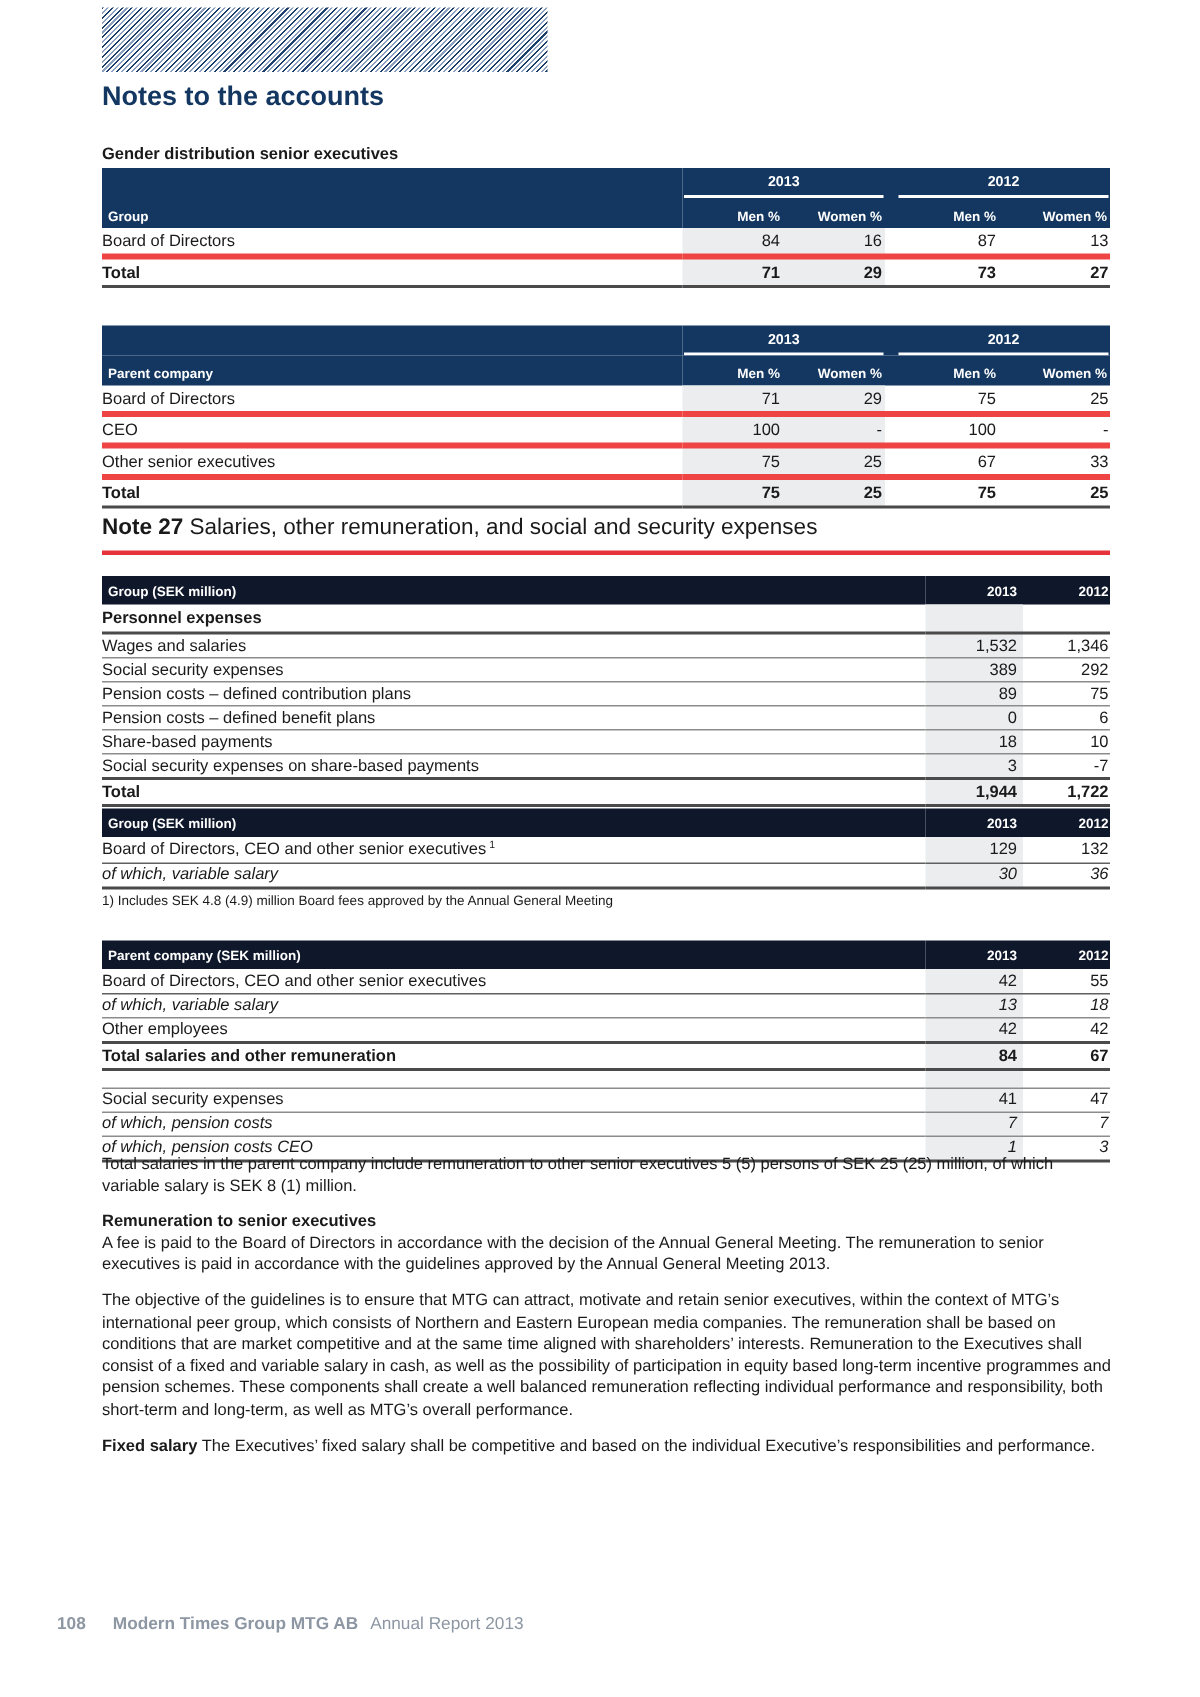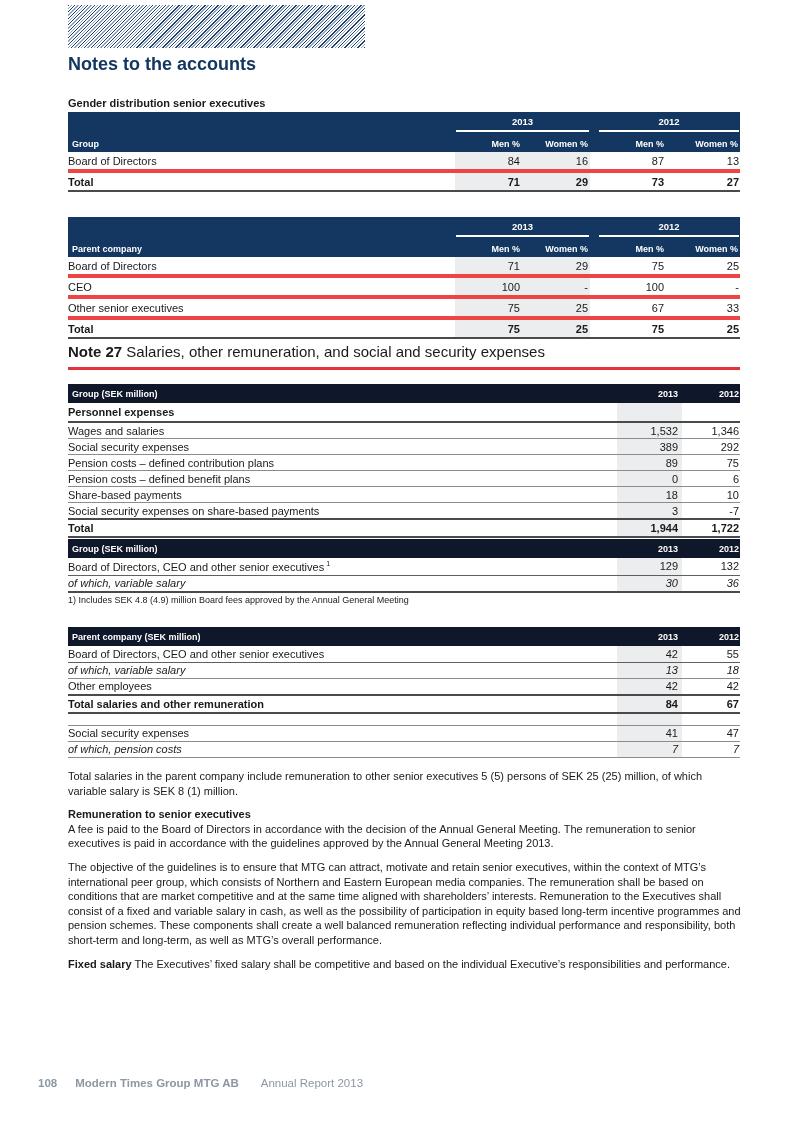--- a/index.html
+++ b/index.html
@@ -62,21 +62,21 @@
 
   
   .bodytext { top:769px; width:674px; font-size:11px; line-height:14.6px; }
   .bodytext p { margin:0; }
   .bodytext .h { font-weight:bold; margin-top:9px; }
   .bodytext .mt { margin-top:9px; }
   .bodytext b { font-weight:bold; }
 
   .footer { position:absolute; left:38px; top:1077px; font-size:11.5px; color:#8d97a3; }
   .footer .pageno { font-weight:bold; margin-right:18px; }
-  .footer .brand { font-weight:bold; margin-right:22px; }
+  .footer .brand { font-weight:bold; margin-right:8px; }
 </style>
 </head>
 <body>
 
 <div class="page">
 
   <div class="abs stripes"></div>
   <div class="abs notes-label">Notes to the accounts</div>
 
   <div class="abs tbl-title">Gender distribution senior executives</div>
@@ -349,20 +349,26 @@
         <td>Social security expenses</td>
         <td class="num shade">41</td>
         <td></td>
         <td class="numlast">47</td>
       </tr>
       <tr class="it" style="height:14px">
         <td>of which,  pension costs</td>
         <td class="num shade">7</td>
         <td></td>
         <td class="numlast">7</td>
+      </tr>
+      <tr class="it last" style="height:14px">
+        <td>of which,  pension costs CEO</td>
+        <td class="num shade">1</td>
+        <td></td>
+        <td class="numlast">3</td>
       </tr>
     </tbody>
   </table>
 
   <div class="abs bodytext">
     <p>Total salaries in the parent company include remuneration to other senior executives 5 (5) persons of SEK 25 (25) million, of which variable salary is SEK 8 (1) million.</p>
     <p class="h">Remuneration to senior executives</p>
     <p>A fee is paid to the Board of Directors in accordance with the decision of the Annual General Meeting. The remuneration to senior executives is paid in accordance with the guidelines approved by the Annual General Meeting 2013.</p>
     <p class="mt">The objective of the guidelines is to ensure that MTG can attract, motivate and retain senior executives, within the context of MTG’s international peer group, which consists of Northern and Eastern European media companies. The remuneration shall be based on conditions that are market competitive and at the same time aligned with shareholders’ interests. Remuneration to the Executives shall consist of a fixed and variable salary in cash, as well as the possibility of participation in equity based long-term incentive programmes and pension schemes. These components shall create a well balanced remuneration reflecting individual performance and responsibility, both short-term and long-term, as well as MTG’s overall performance.</p>
     <p class="mt"><b>Fixed salary</b><span> The Executives’ fixed salary shall be competitive and based on the individual Executive’s responsibilities and performance.</span></p>

